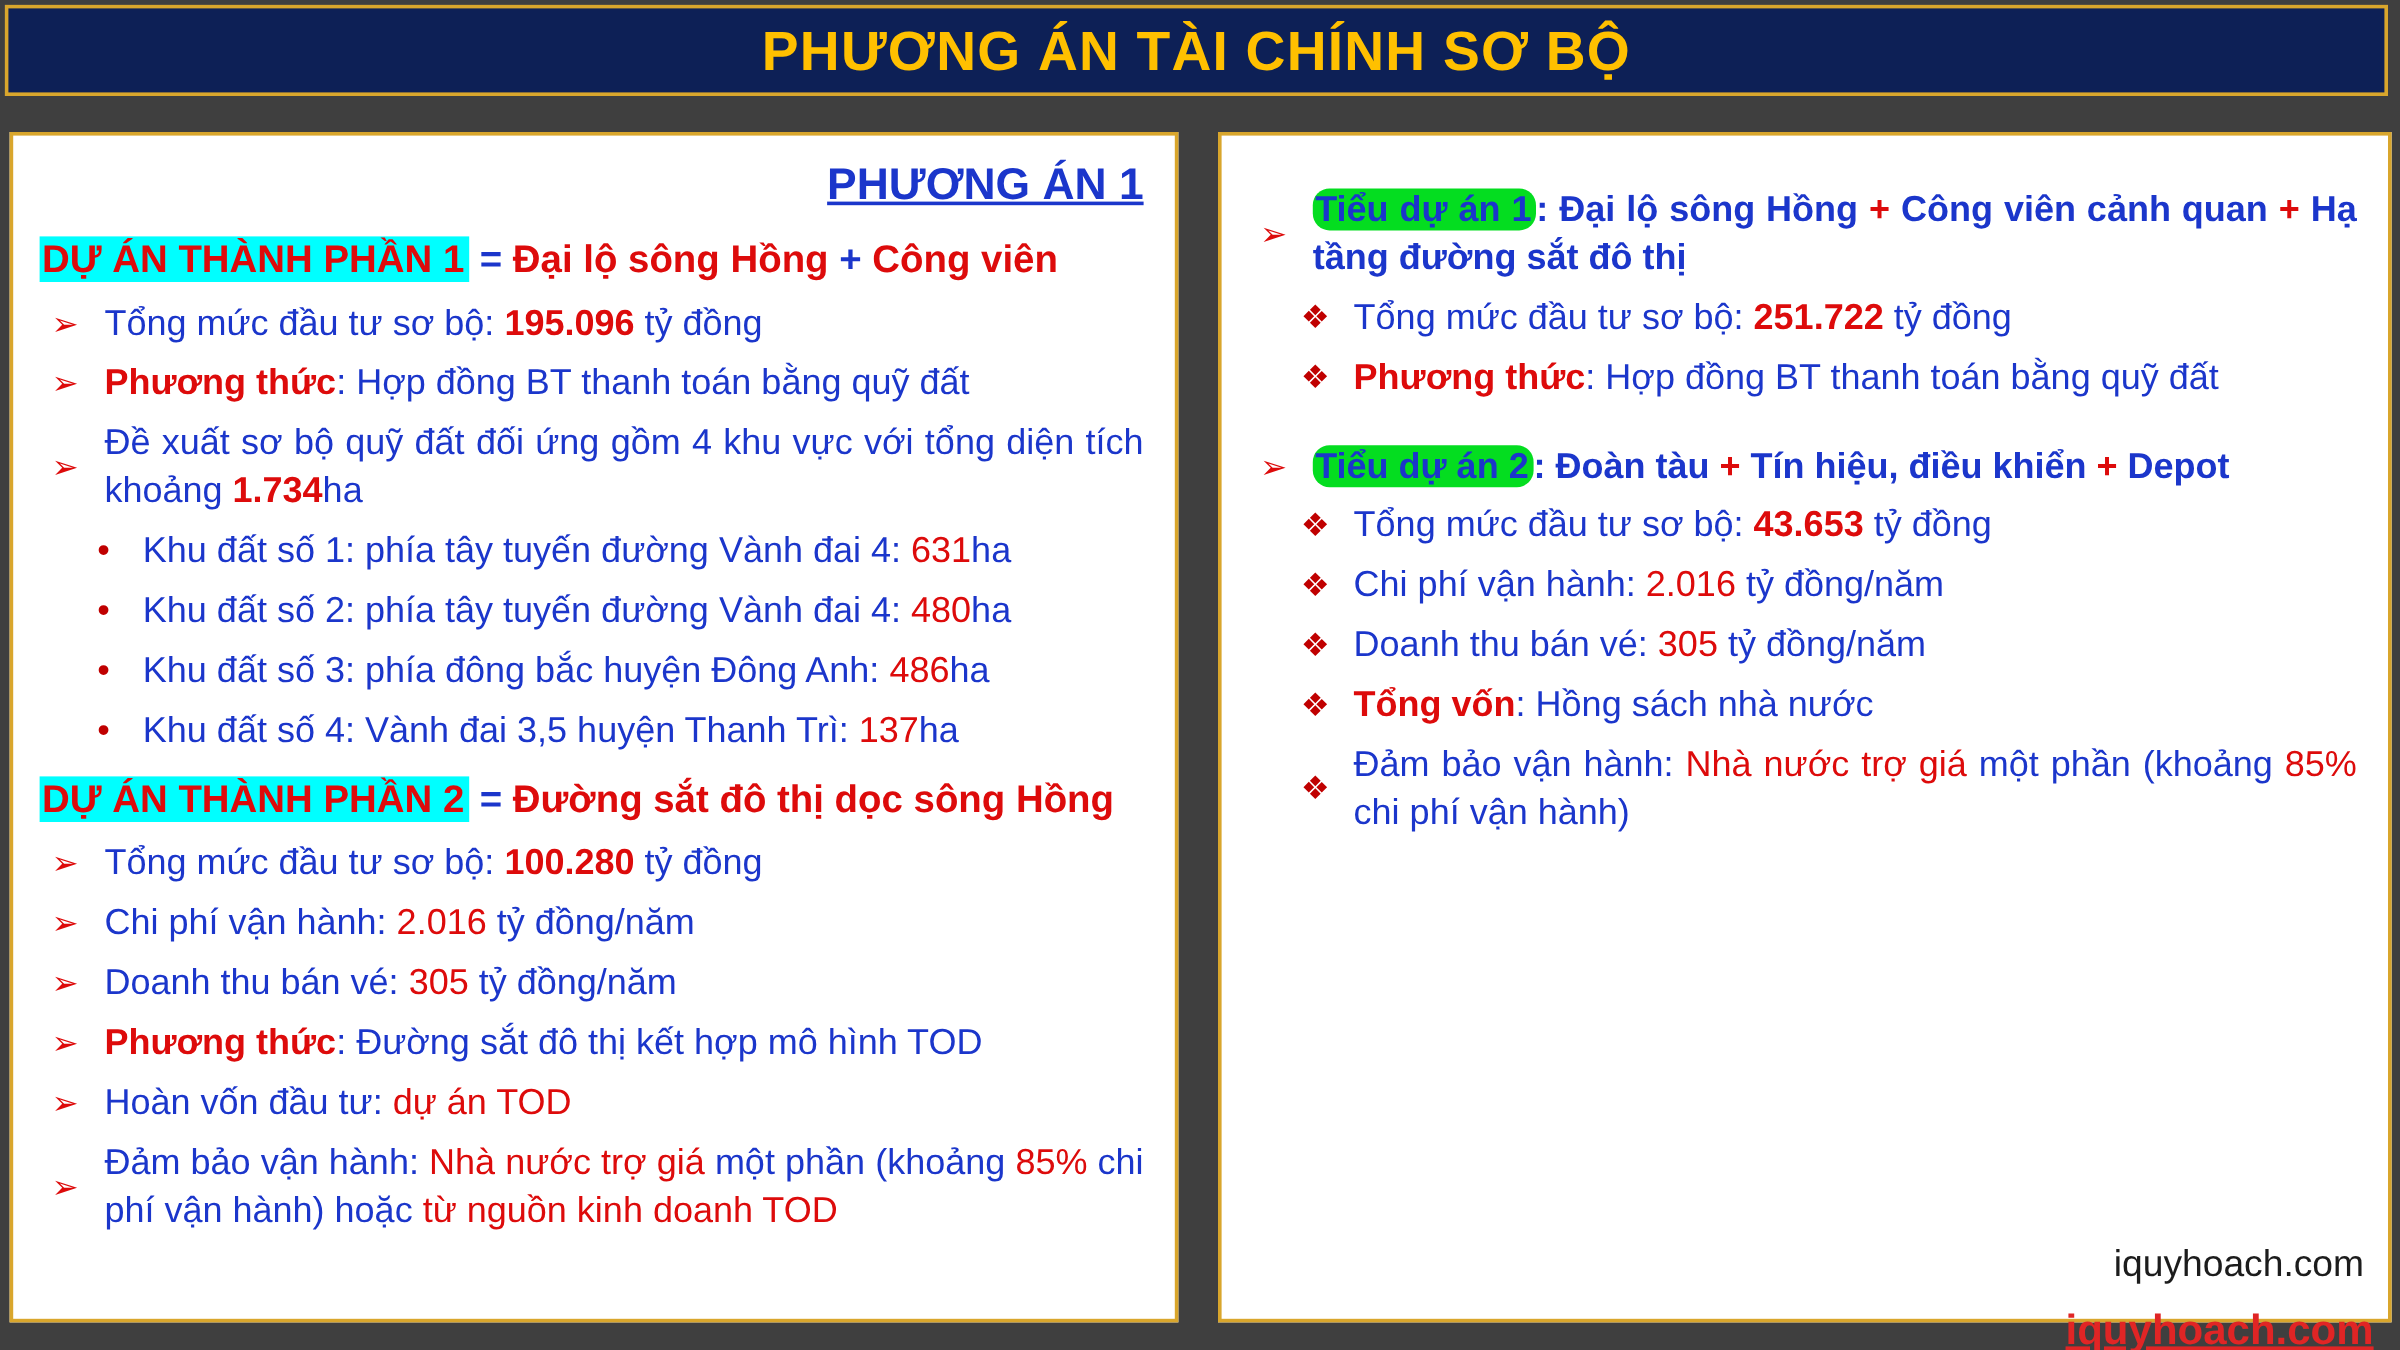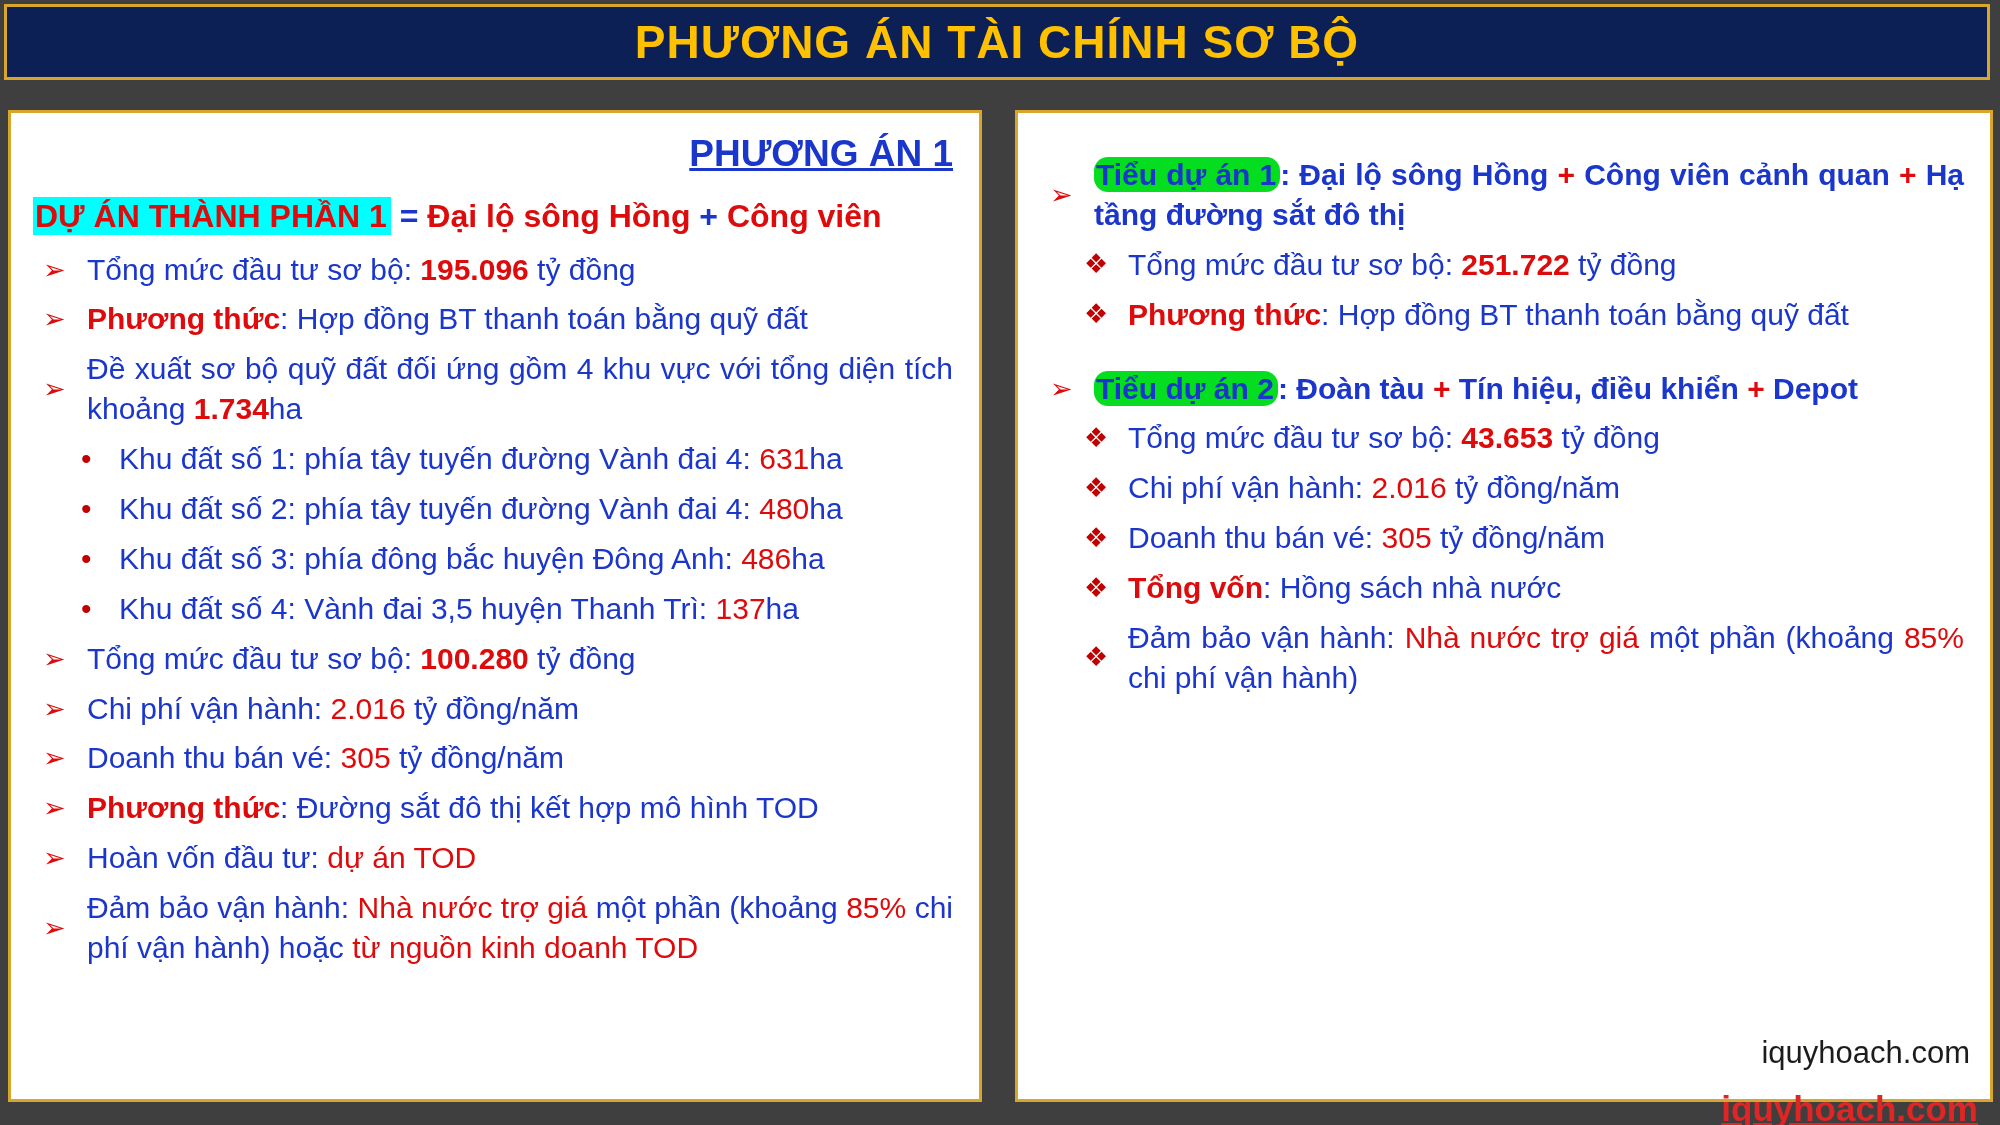--- a/index.html
+++ b/index.html
@@ -96,20 +96,23 @@
           <span class="text"><span class="c-blue">Khu đất số 2: phía tây tuyến đường Vành đai 4: </span><span class="c-red">480</span><span class="c-blue">ha</span></span>
         </div>
         <div class="line">
           <span class="bullet dot">•</span>
           <span class="text"><span class="c-blue">Khu đất số 3: phía đông bắc huyện Đông Anh: </span><span class="c-red">486</span><span class="c-blue">ha</span></span>
         </div>
         <div class="line">
           <span class="bullet dot">•</span>
           <span class="text"><span class="c-blue">Khu đất số 4: Vành đai 3,5 huyện Thanh Trì: </span><span class="c-red">137</span><span class="c-blue">ha</span></span>
         </div>
+        <div class="line heading">
+          <span class="text"><span class="c-red bold hl-cyan">DỰ ÁN THÀNH PHẦN 2</span><span class="c-blue bold"> = </span><span class="c-red bold">Đường sắt đô thị dọc sông Hồng</span></span>
+        </div>
         <div class="line">
           <span class="bullet arrow">➢</span>
           <span class="text"><span class="c-blue">Tổng mức đầu tư sơ bộ: </span><span class="c-red bold">100.280</span><span class="c-blue"> tỷ đồng</span></span>
         </div>
         <div class="line">
           <span class="bullet arrow">➢</span>
           <span class="text"><span class="c-blue">Chi phí vận hành: </span><span class="c-red">2.016</span><span class="c-blue"> tỷ đồng/năm</span></span>
         </div>
         <div class="line">
           <span class="bullet arrow">➢</span>

